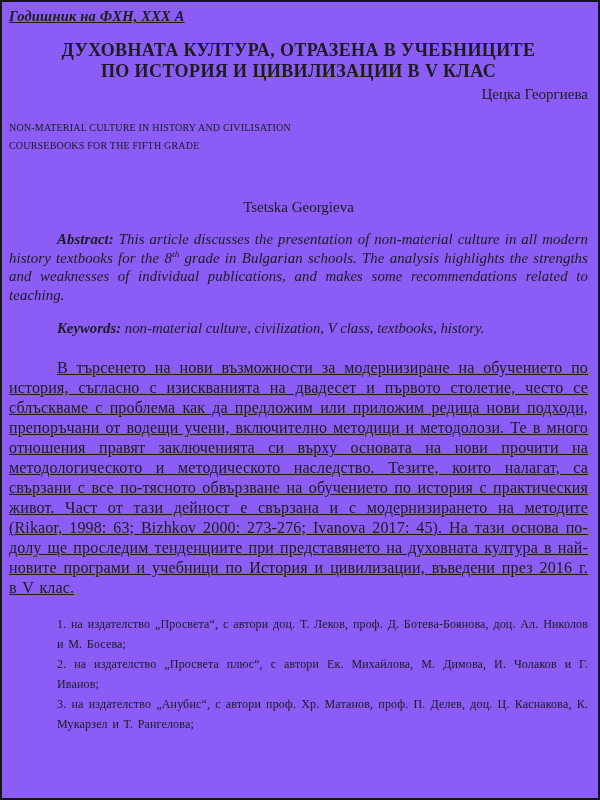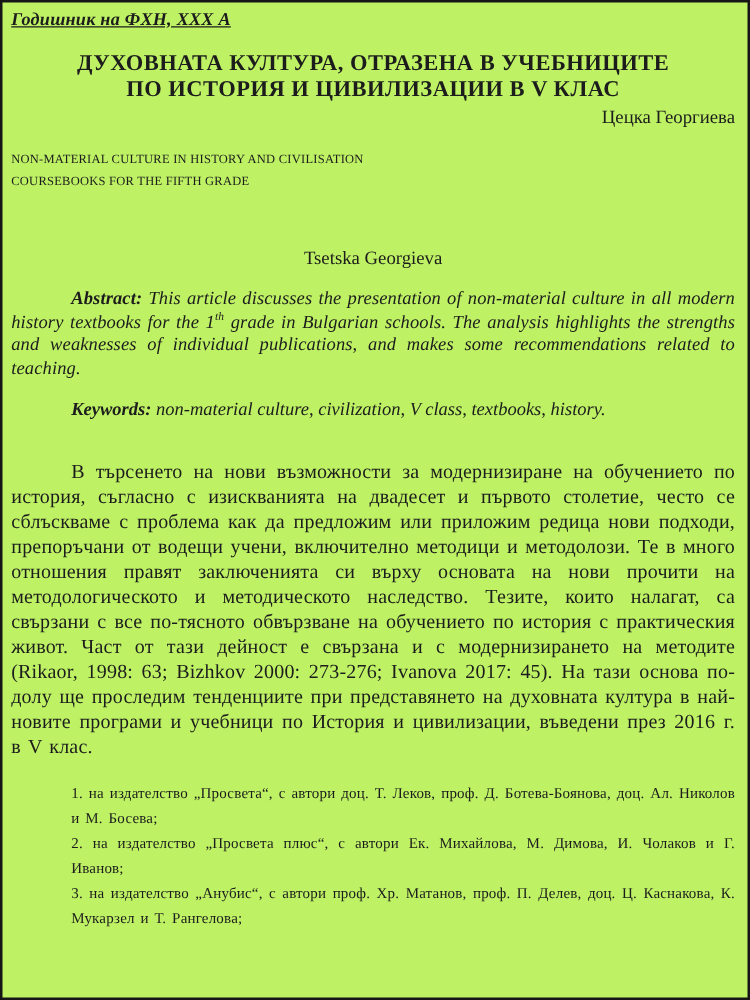--- a/index.html
+++ b/index.html
@@ -1,21 +1,21 @@
 <!DOCTYPE html>
 <html><head>
 <meta charset="utf-8">
 <style>
   html,body { margin:0; padding:0; background:#e8e8e8; }
   .page {
     position:relative;
     width:600px; height:800px;
     box-sizing:border-box;
     margin:0 auto;
-    background:#bef264;
+    background:#8b5cf6;
     border:2px solid #161616;
     padding:4px 10px 0 7px;
     font-family:"Liberation Serif", serif;
     color:#1c1c1c;
     overflow:hidden;
   }
   .running-header {
     font-size:14.5px;
     font-weight:bold;
     font-style:italic;
@@ -67,21 +67,21 @@
   }
   .bold-it { font-weight:bold; }
   .body-para {
     font-size:16px;
     line-height:20px;
     text-align:justify;
     text-indent:48px;
     letter-spacing:0.15px;
     word-spacing:1.5px;
   }
-  .body-para.first { margin-top:30px; }
+  .body-para.first { margin-top:20px;text-decoration:underline; }
   .pub-list {
     margin:0 0 0 48px;
     font-size:12px;
     line-height:20px;
     text-align:justify;
     letter-spacing:0.15px;
     word-spacing:1.5px;
   }
   .pub-list .item { margin:0; }
   .page-number {
@@ -109,21 +109,21 @@
   <div class="author-bg">Цецка Георгиева</div>
 
   <div class="title-en">
     <span style="display:block">NON-MATERIAL CULTURE IN HISTORY AND CIVILISATION</span>
     <span style="display:block">COURSEBOOKS FOR THE FIFTH GRADE</span>
   </div>
 
   <div class="author-en">Tsetska Georgieva</div>
 
   <p class="abstract">
-    <span class="bold-it">Abstract:</span><span> This article discusses the presentation of non-material culture in all modern history textbooks for the 1</span><sup>th</sup><span> grade in Bulgarian schools. The analysis highlights the strengths and weaknesses of individual publications, and makes some recommendations related to teaching.</span>
+    <span class="bold-it">Abstract:</span><span> This article discusses the presentation of non-material culture in all modern history textbooks for the 8</span><sup>th</sup><span> grade in Bulgarian schools. The analysis highlights the strengths and weaknesses of individual publications, and makes some recommendations related to teaching.</span>
   </p>
 
   <p class="keywords">
     <span class="bold-it">Keywords:</span><span> non-material culture, civilization, V class, textbooks, history.</span>
   </p>
 
   <p class="body-para first">В търсенето на нови възможности за модернизиране на обучението по история, съгласно с изискванията на двадесет и първото столетие, често се сблъскваме с проблема как да предложим или приложим редица нови подходи, препоръчани от водещи учени, включително методици и методолози. Те в много отношения правят заключенията си върху основата на нови прочити на методологическото и методическото наследство. Тезите, които налагат, са свързани с все по-тясното обвързване на обучението по история с практическия живот. Част от тази дейност е свързана и с модернизирането на методите (Rikaor, 1998: 63; Bizhkov 2000: 273-276; Ivanova 2017: 45). На тази основа по-долу ще проследим тенденциите при представянето на духовната култура в най-новите програми и учебници по История и цивилизации, въведени през 2016 г. в V клас.</p>
 
 
   <div class="pub-list">

